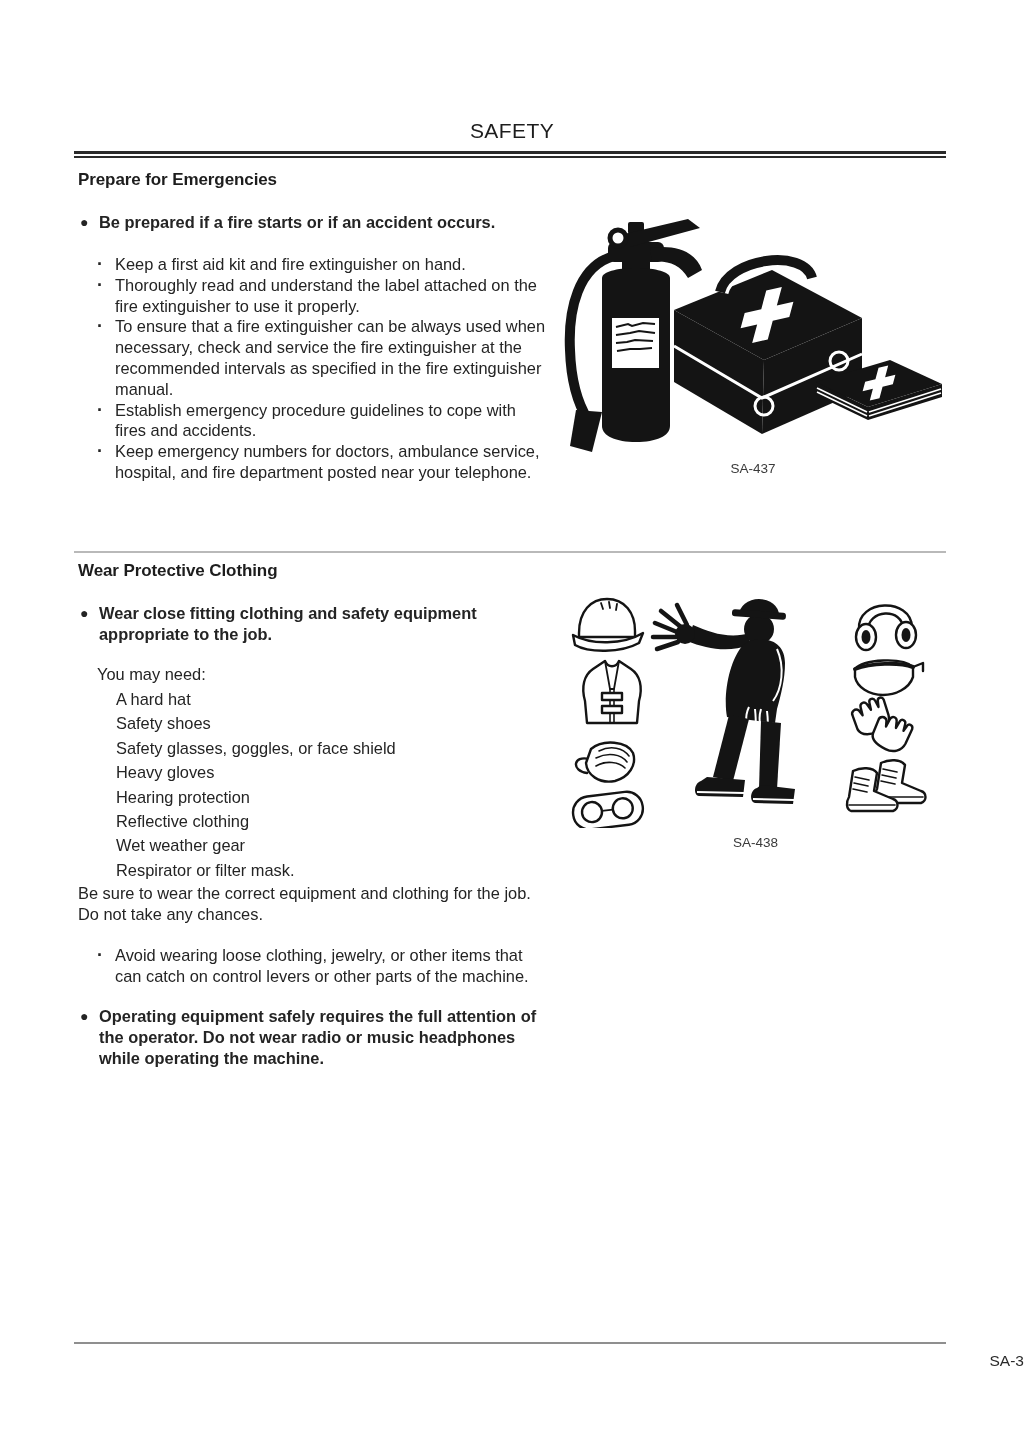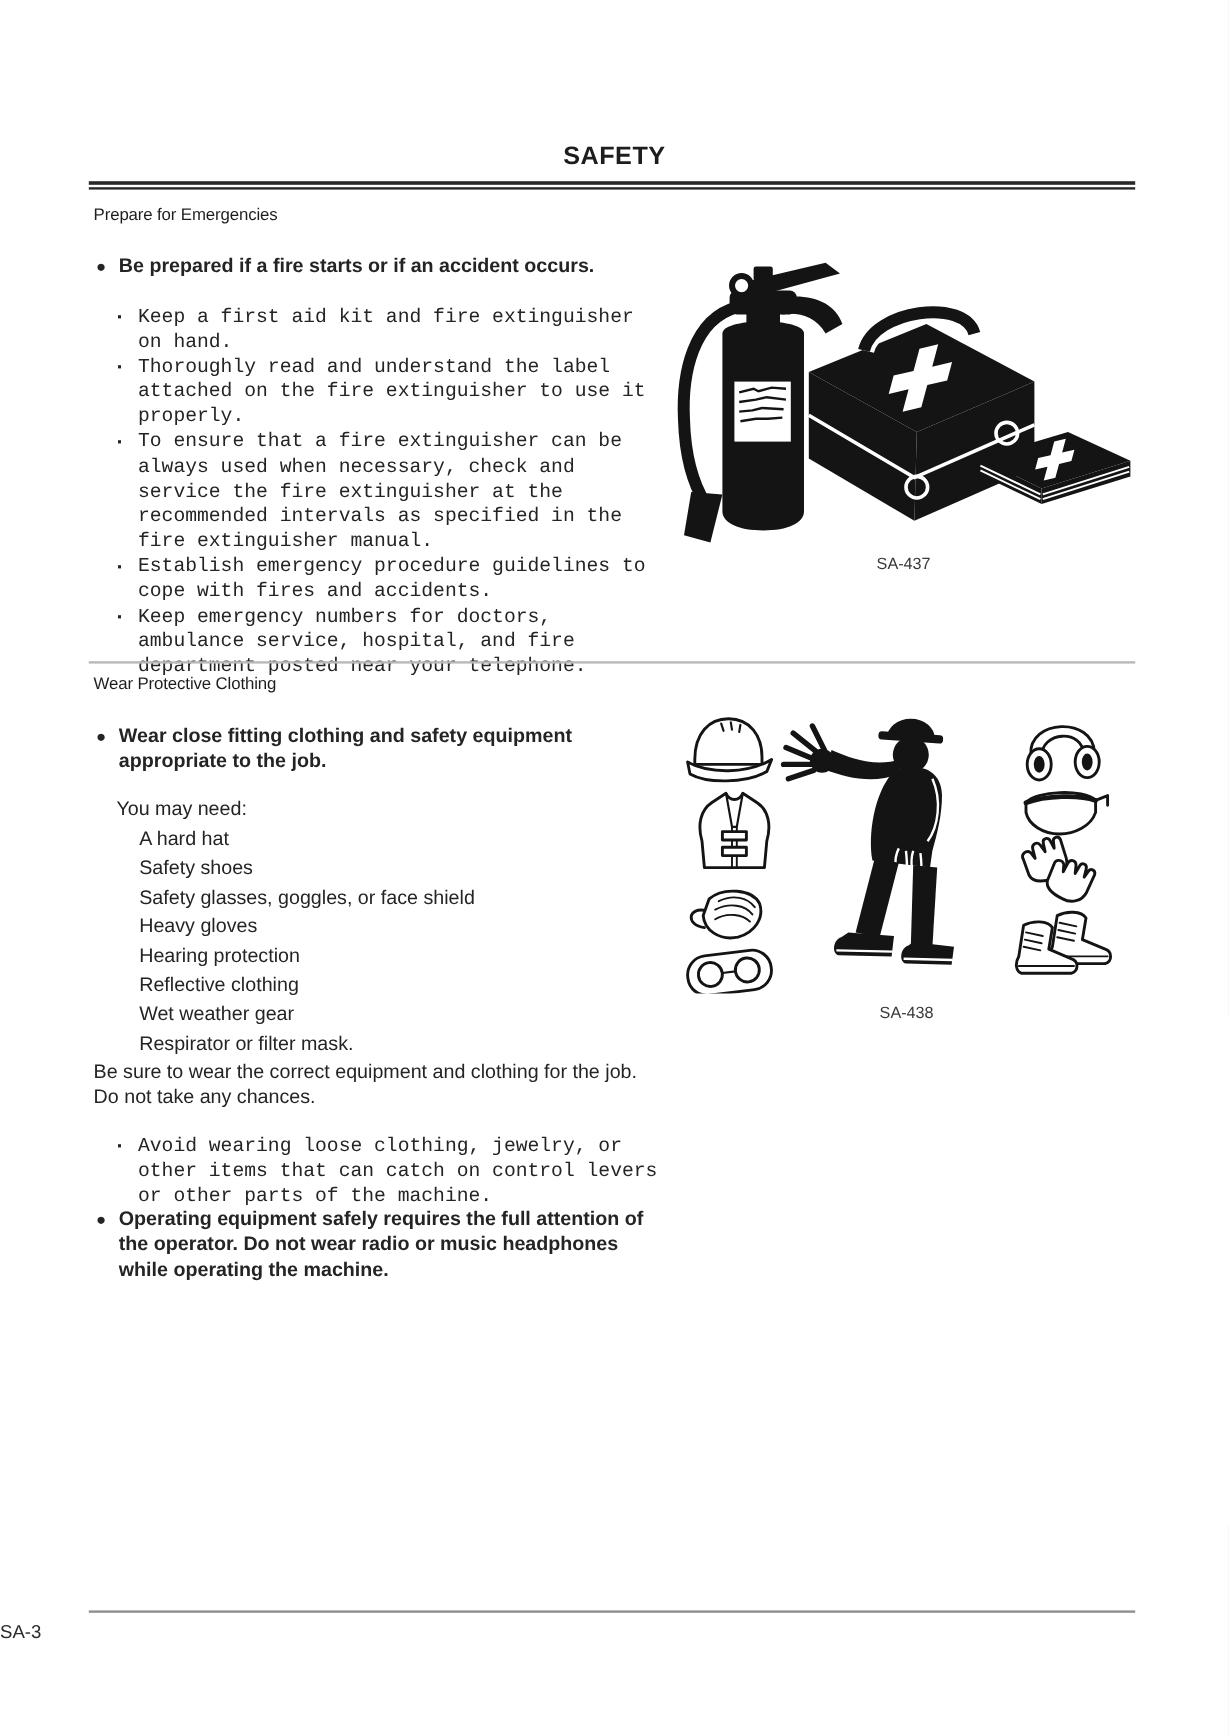--- a/index.html
+++ b/index.html
@@ -3,59 +3,59 @@
 <meta charset="utf-8">
 <style>
   html,body { margin:0; padding:0; background:#e8e8e8; }
   .page {
     position:relative; width:1024px; height:1447px; background:#ffffff;
     font-family:"Liberation Sans", sans-serif; color:#242424; overflow:hidden;
     margin:0 auto;
   }
   .page-title {
     position:absolute; top:119px; left:0; width:100%; text-align:center;
-    font-size:21px; font-weight:700; letter-spacing:0.4px; color:#1d1d1d;
+    font-size:21px; font-weight:400; letter-spacing:0.4px; color:#1d1d1d;
   }
   .title-rule { position:absolute; top:151px; left:74px; width:872px; }
   .title-rule .r1 { height:3px; background:#2a2a2a; }
   .title-rule .r2 { height:2px; background:#2a2a2a; margin-top:2px; }
 
-  .heading { position:absolute; left:78px; font-size:14px; font-weight:400; color:#1d1d1d; letter-spacing:-0.1px; }
+  .heading { position:absolute; left:78px; font-size:17px; font-weight:700; color:#1d1d1d; letter-spacing:-0.1px; }
   .sec1-heading { top:170px; }
   .sec2-heading { top:561px; }
 
   .body-text { font-size:16.4px; line-height:20.8px; color:#242424; }
 
   .bullet-row { display:flex; }
   .bm { width:19px; flex:none; font-size:14px; line-height:20.8px; }
   .bt { flex:1;font-weight:bold; }
 
   .sub-row { display:flex; }
   .sm { width:18px; flex:none; font-size:18px; font-weight:700; line-height:20.8px; }
-  .st { flex:1;font-family:Liberation Mono, monospace; }
+  .st { flex:1; }
   .sub-row + .sub-row { margin-top:0; }
 
   .sec1-bullet  { position:absolute; left:80px;  top:212px; width:470px; }
   .sec1-sublist { position:absolute; left:97px;  top:254px; width:452px; }
 
   .sec2-bullet1 { position:absolute; left:80px;  top:603px; width:470px; }
   .need-intro   { position:absolute; left:97px;  top:664px; }
   .need-list    { position:absolute; left:116px; top:687px; line-height:24.4px; font-size:16.4px; }
   .para-besure  { position:absolute; left:78px;  top:883px; width:472px; }
   .sec2-subrow  { position:absolute; left:97px;  top:945px; width:456px; }
   .sec2-bullet2 { position:absolute; left:80px;  top:1006px; width:474px; }
 
   .figure { position:absolute; }
   .fig1 { left:558px; top:214px; width:392px; }
   .fig2 { left:563px; top:583px; width:387px; }
   .fig-label { text-align:center; font-size:13.5px; color:#3a3a3a; margin-top:3px; padding-right:2px; }
 
   .section-divider { position:absolute; top:551px; left:74px; width:872px; height:2px; background:#b9b9b9; }
   .footer-rule { position:absolute; top:1342px; left:74px; width:872px; height:2px; background:#8f8f8f; }
-  .footer-num { position:absolute; top:1352px; left:0; width:100%; text-align:left; font-size:15.5px; color:#2a2a2a; }
+  .footer-num { position:absolute; top:1352px; left:0; width:100%; text-align:right; font-size:15.5px; color:#2a2a2a; }
 </style>
 </head>
 <body>
 
 <div class="page">
 
   <div class="page-title">SAFETY</div>
   <div class="title-rule">
     <div class="r1"></div>
       <div class="r2"></div>

